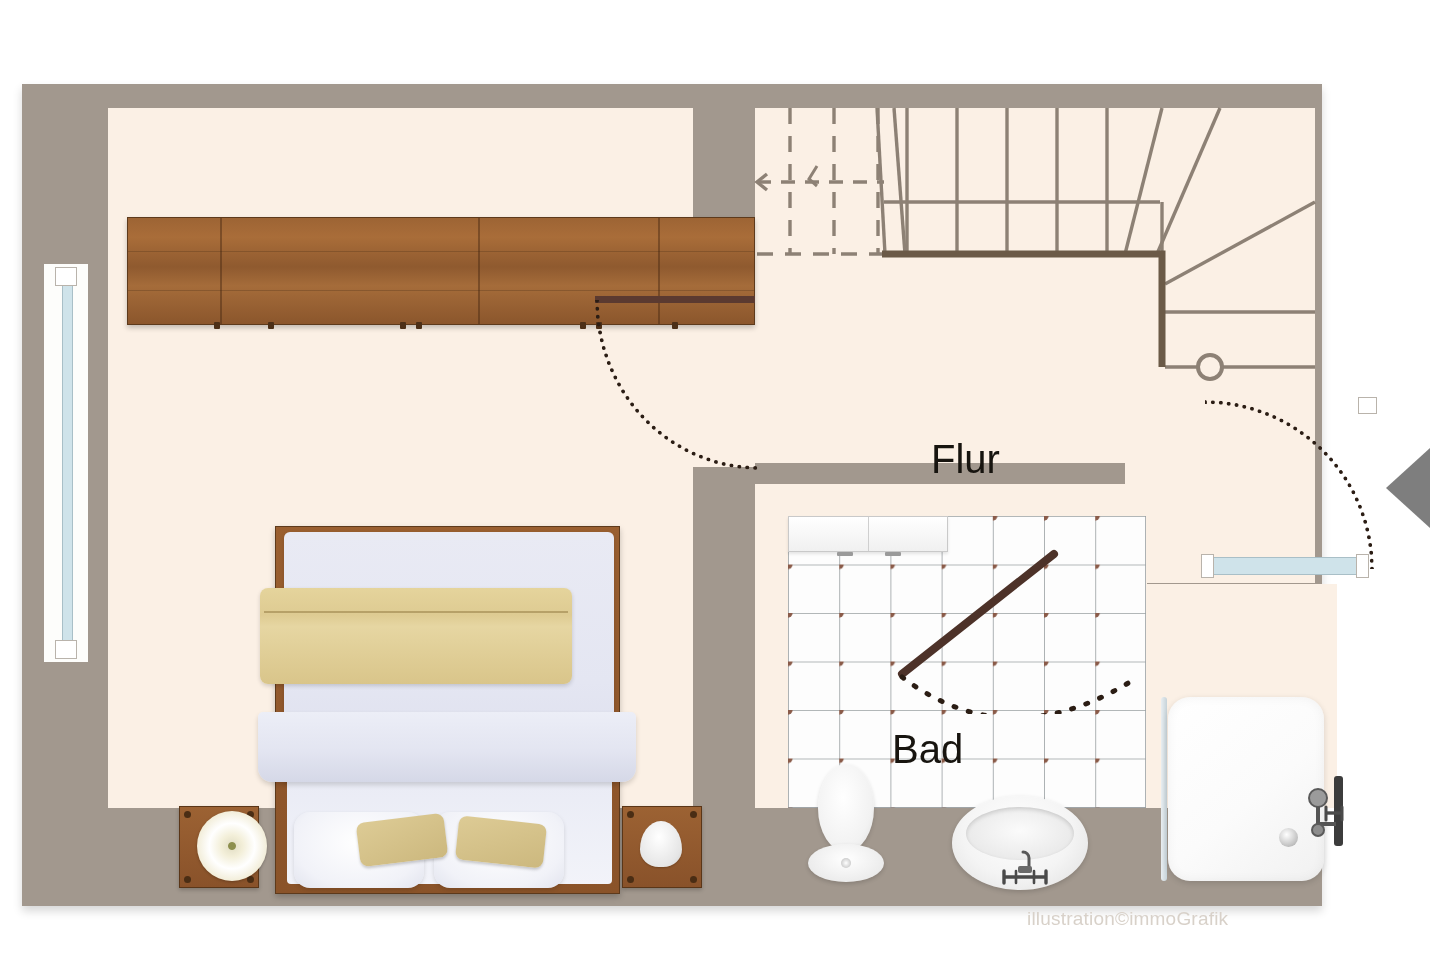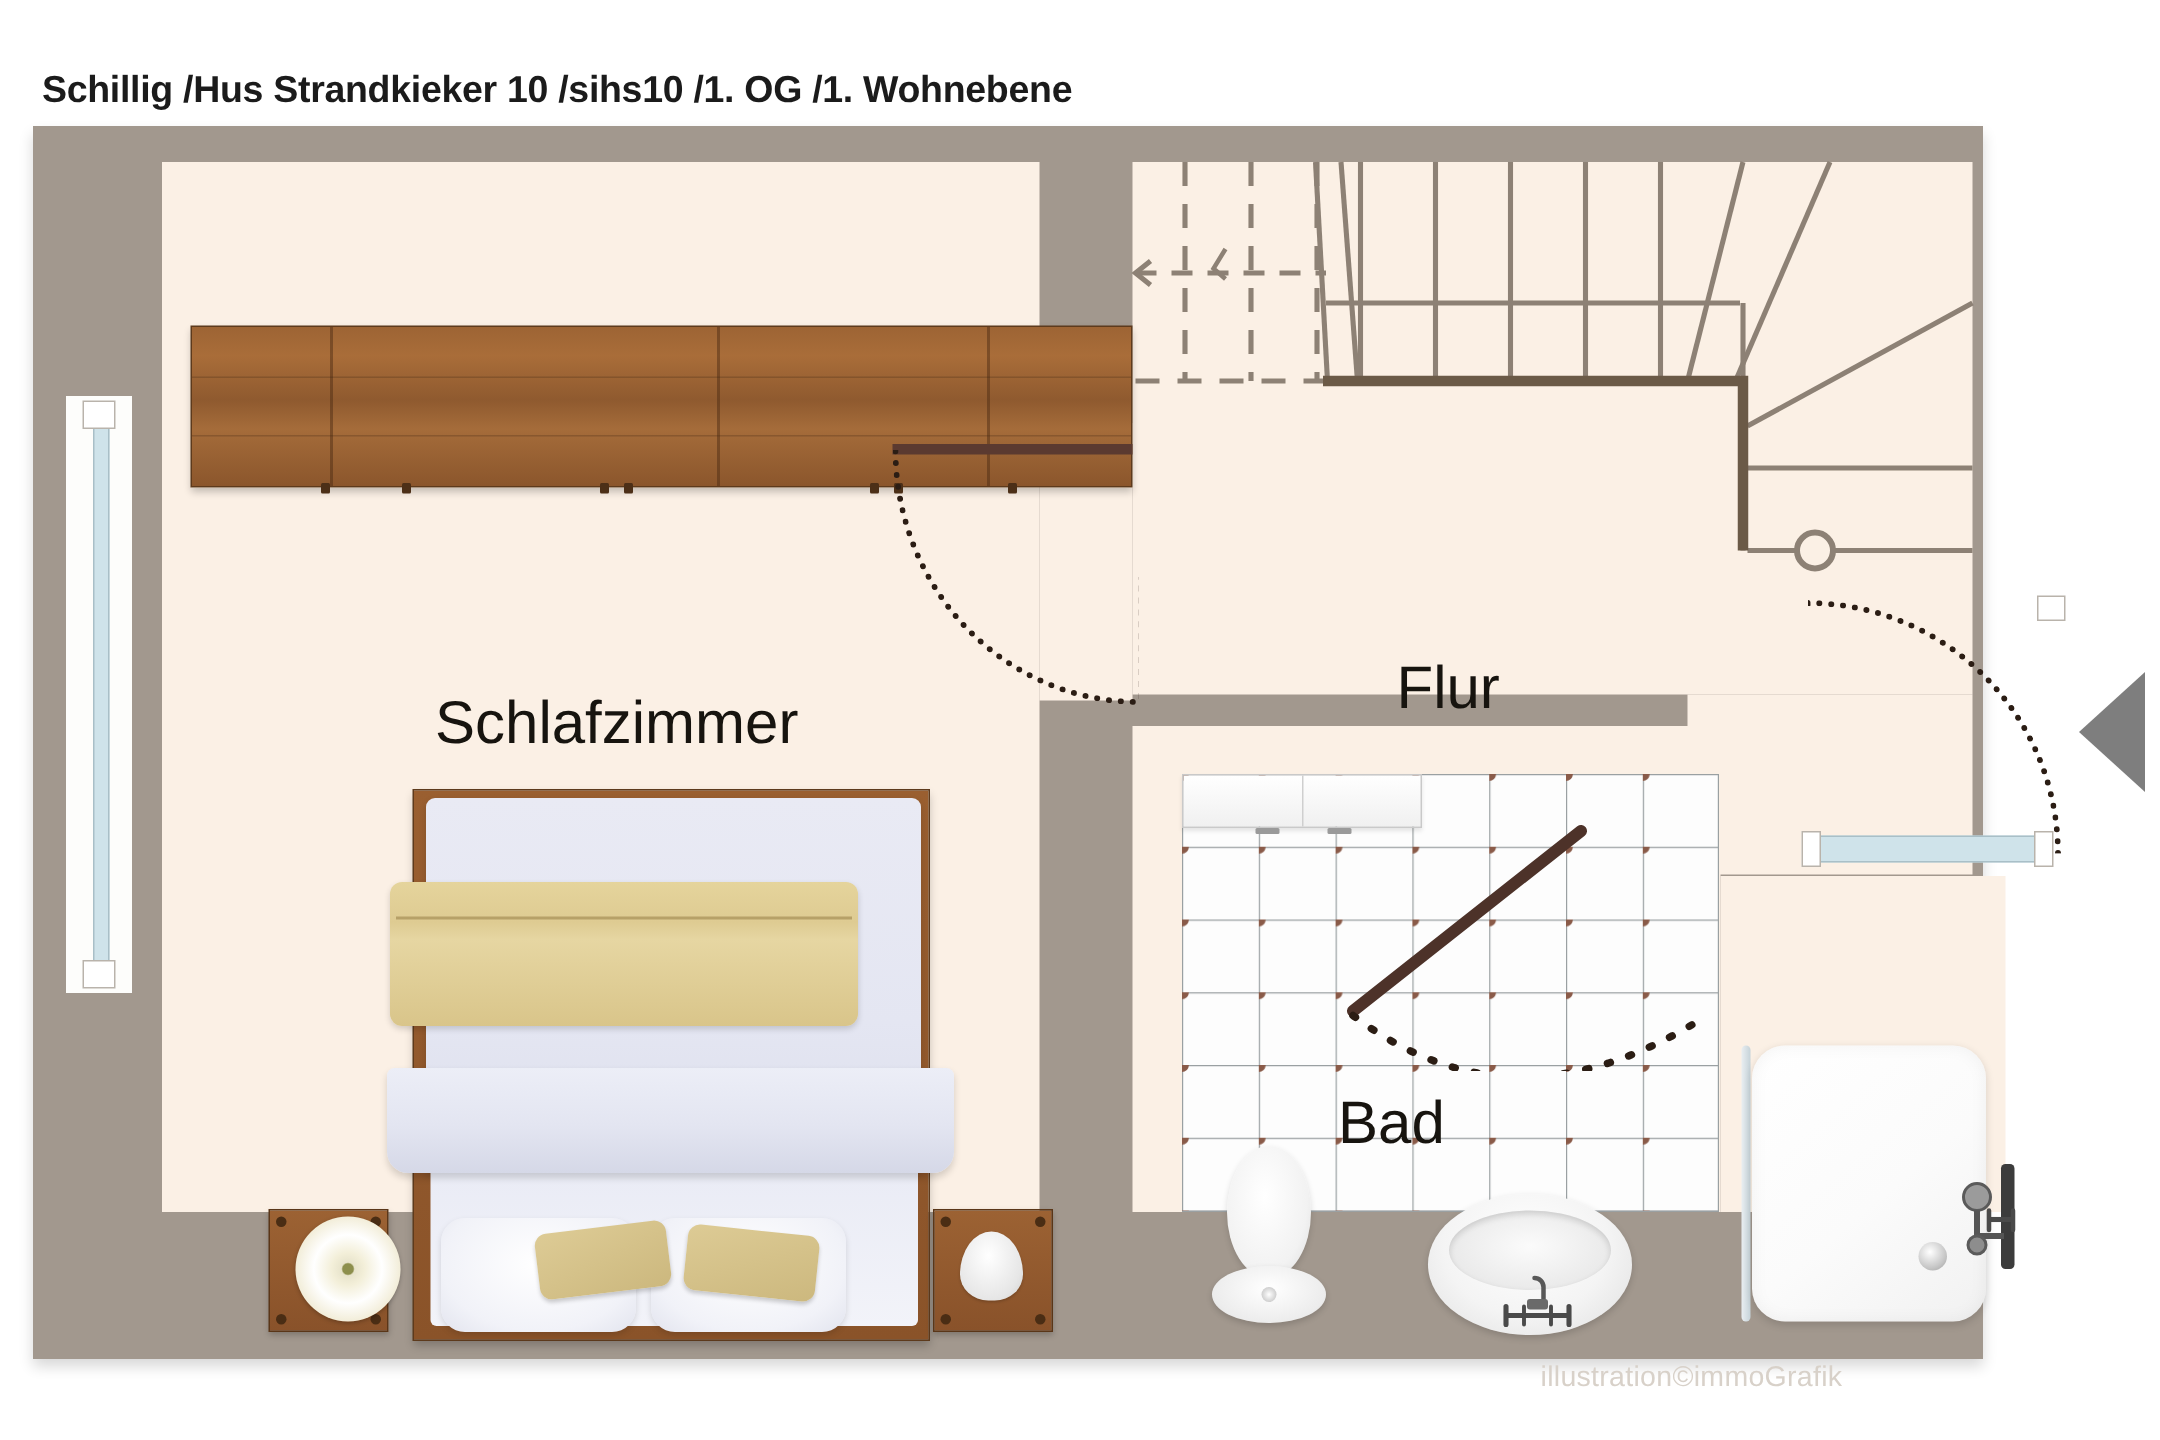--- a/index.html
+++ b/index.html
@@ -347,21 +347,20 @@
     border-right: 44px solid #7e7e7e;
   }
 
   svg { display: block; }
 </style>
 </head>
 <body>
 
 <div id="root">
 
-  <div class="title">Schillig /Hus Strandkieker 10 /sihs10 /1. OG /1. Wohnebene</div>
 
   <div class="plan">
 
     <div class="room room-bedroom"></div>
     <div class="room room-flur"></div>
     <div class="room room-entry"></div>
     <div class="room room-link"></div>
     <div class="room room-bath"></div>
     <div class="room room-tub"></div>
 
@@ -517,21 +516,20 @@
       <path d="M20 133 Q128 215 256 133" stroke="#2b1d14" stroke-width="5" fill="none" stroke-dasharray="2 13" stroke-linecap="round"></path>
     </svg>
 
     <div class="door-arc3" style="left:1183px; top:316px; width:165px; height:165px;"></div>
     <div class="window-h" style="left:1183px; top:473px; width:160px;">
       <div class="cap l"></div>
       <div class="cap r"></div>
     </div>
     <div style="position:absolute;left:1336px;top:313px;width:17px;height:15px;background:#ffffff;border:1px solid #b9b3ab;"></div>
 
-    <div class="room-label label-schlafzimmer">Schlafzimmer</div>
     <div class="room-label label-flur">Flur</div>
     <div class="room-label label-bad">Bad</div>
 
     <div class="watermark">illustration©immoGrafik</div>
   </div>
 
   <div class="nav-arrow"></div>
 
 </div>
 

